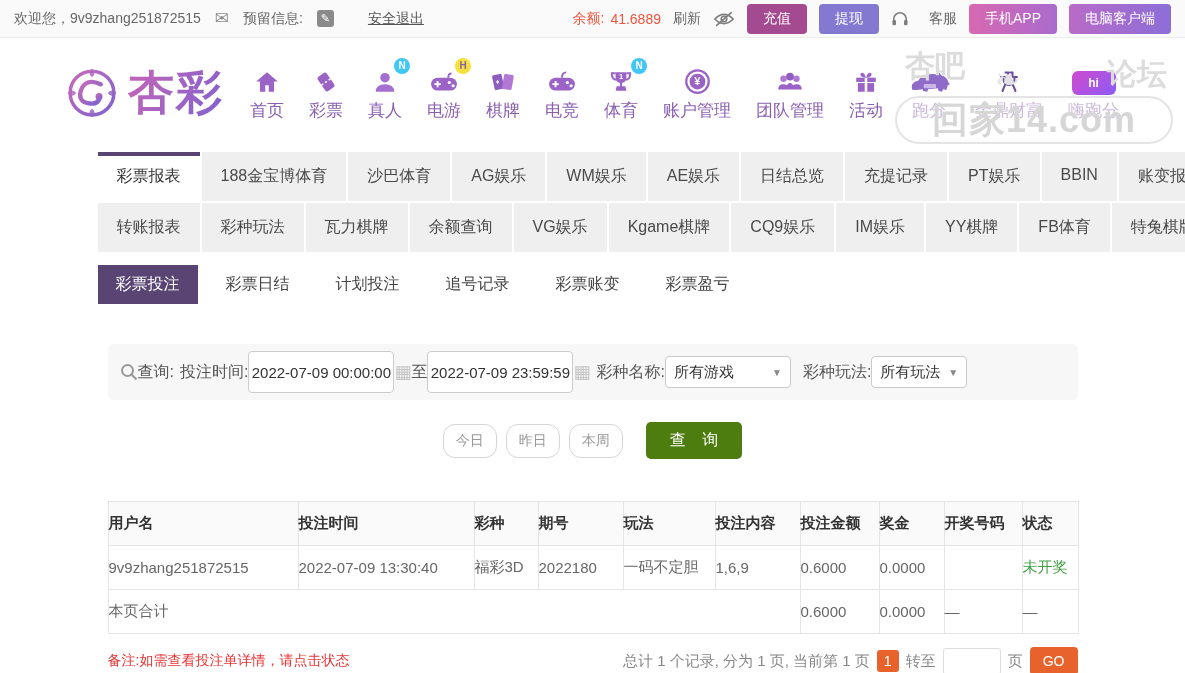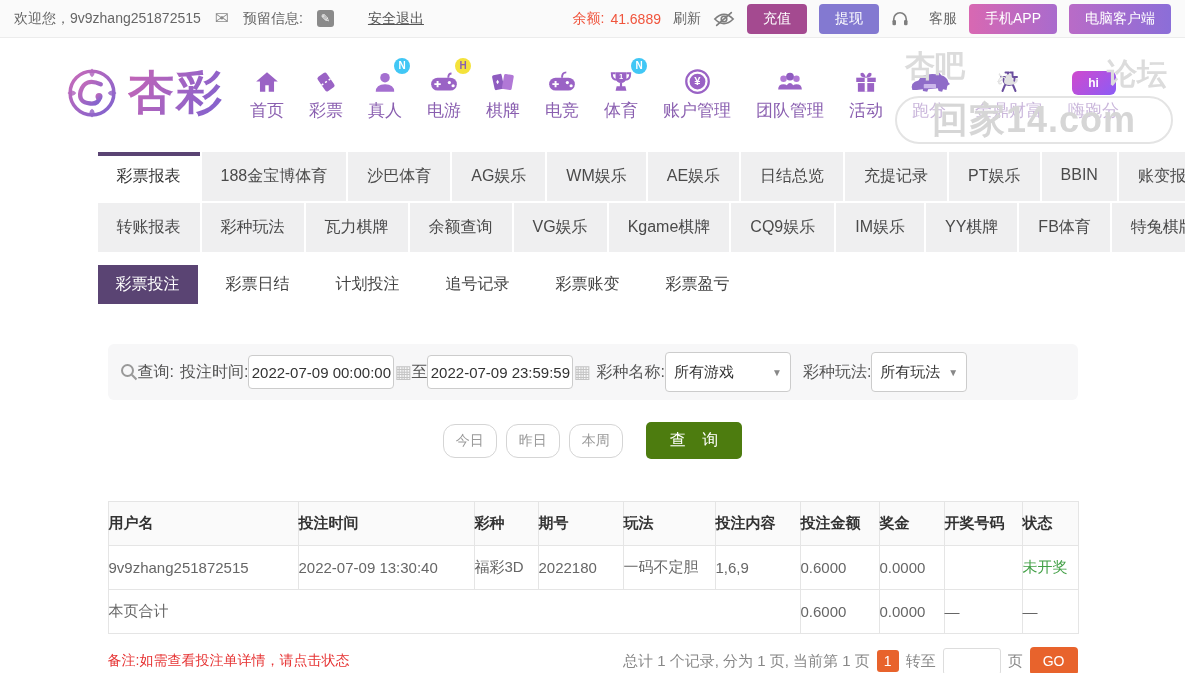--- a/index.html
+++ b/index.html
@@ -57,24 +57,24 @@
   .tab { background:#efeff0; color:#4a4a4a; font-size:16px; padding:14px 19px; cursor:pointer;
     white-space:nowrap; }
   .tab.active { background:#fff; color:#333; border-top:4px solid #5a4473; padding-top:10px; }
   .subtabs { display:flex; gap:10px; margin-top:13px; }
   .subtab { font-size:16px; color:#444; padding:9px 18px; cursor:pointer; }
   .subtab.active { background:#5a4473; color:#fff; }
 
   .inner { padding:0 10px; }
   .search-panel { margin-top:40px; background:#f7f7f8; border-radius:6px; height:56px;
     display:flex; align-items:center; padding:0 12px; gap:0; font-size:16px; color:#555; }
-  .date-input { width:146px; height:34px; border:1px solid #ccc; border-radius:4px; background:#fff;
+  .date-input { width:146px; height:42px; border:1px solid #ccc; border-radius:4px; background:#fff;
     font-size:15px; color:#333; text-align:center; font-family:inherit; }
   .cal-ic { color:#c4c4c4; font-size:18px; }
-  .sel { height:40px; border:1px solid #ccc; border-radius:4px; background:#fff; display:flex;
+  .sel { height:32px; border:1px solid #ccc; border-radius:4px; background:#fff; display:flex;
     align-items:center; padding:12px 8px; font-size:15px; color:#333; cursor:pointer; gap:8px; }
   .sel .caret { color:#888; font-size:10px; }
   .sel.wide { width:126px; justify-content:space-between; }
 
   .quickrow { margin-top:22px; display:flex; justify-content:center; align-items:center; gap:9px; }
   .qbtn { background:#fff; border:1px solid #d5d5d5; border-radius:12px; color:#999; font-size:14px;
     padding:7px 12px; cursor:pointer; font-family:inherit; }
   .search-btn { background:#4d7c0f; border:none; color:#fff; font-size:16px; letter-spacing:6px;
     padding:8px 18px 8px 24px; border-radius:5px; cursor:pointer; margin-left:14px; font-family:inherit; }
 

